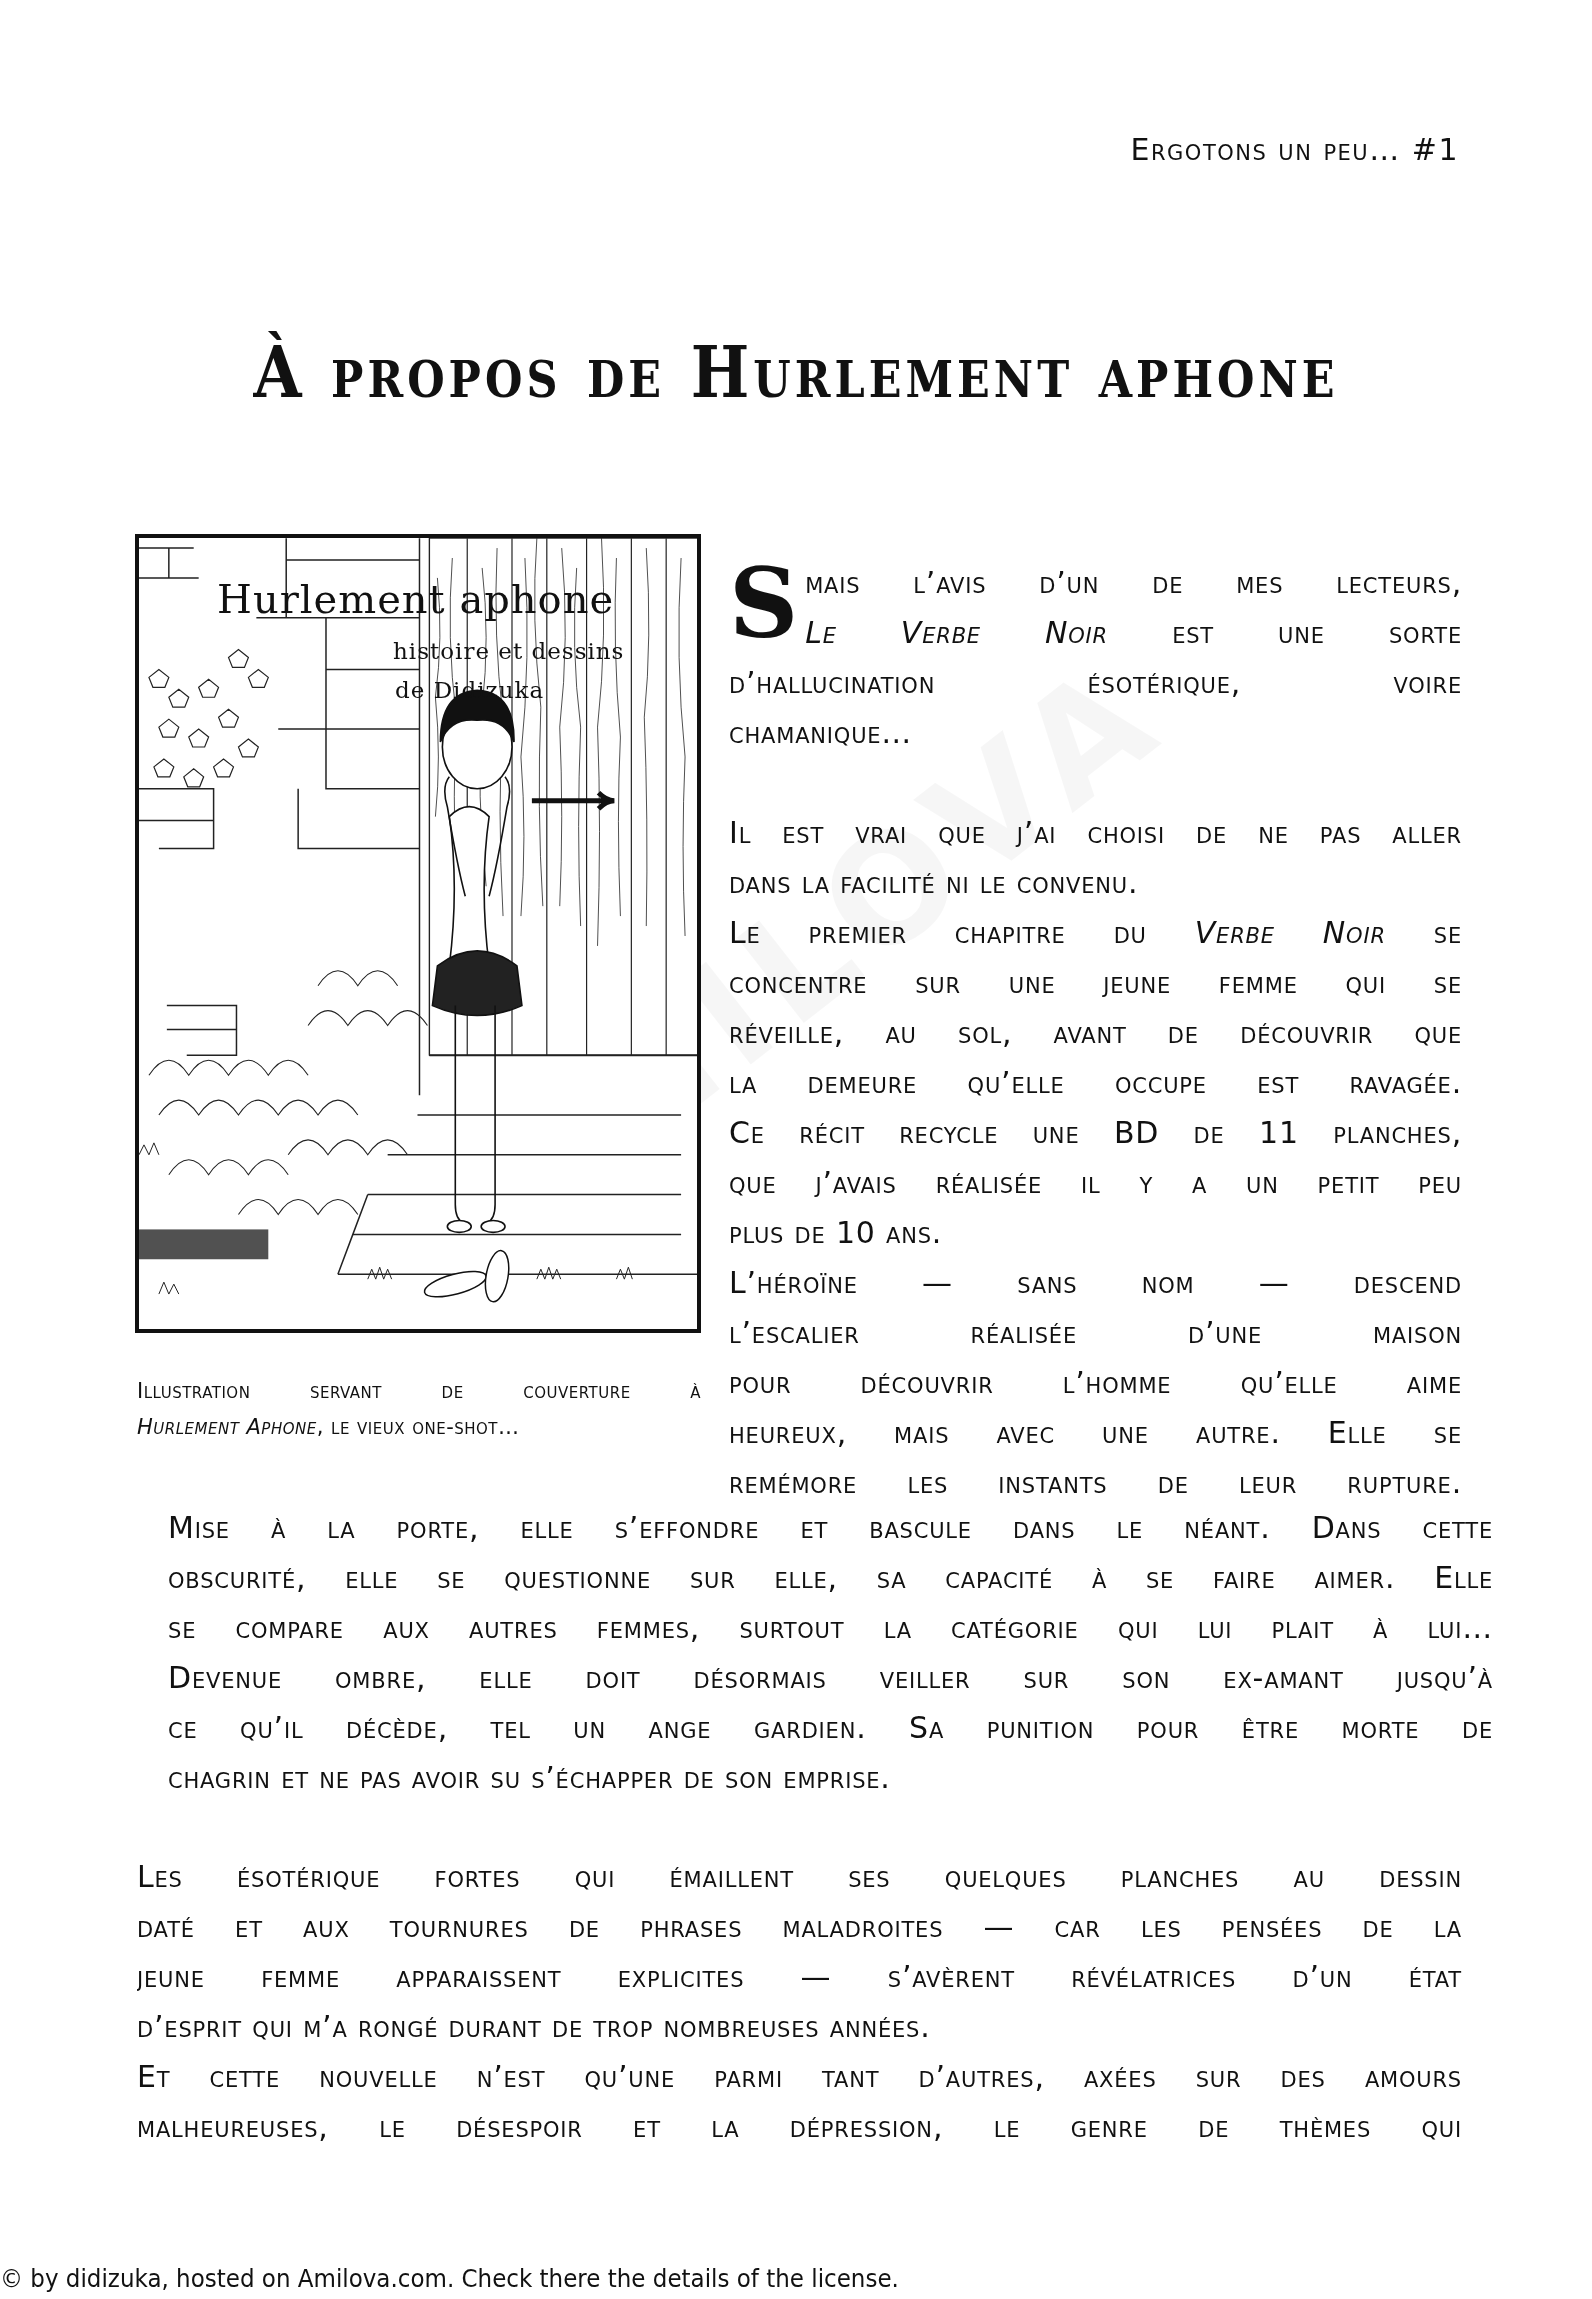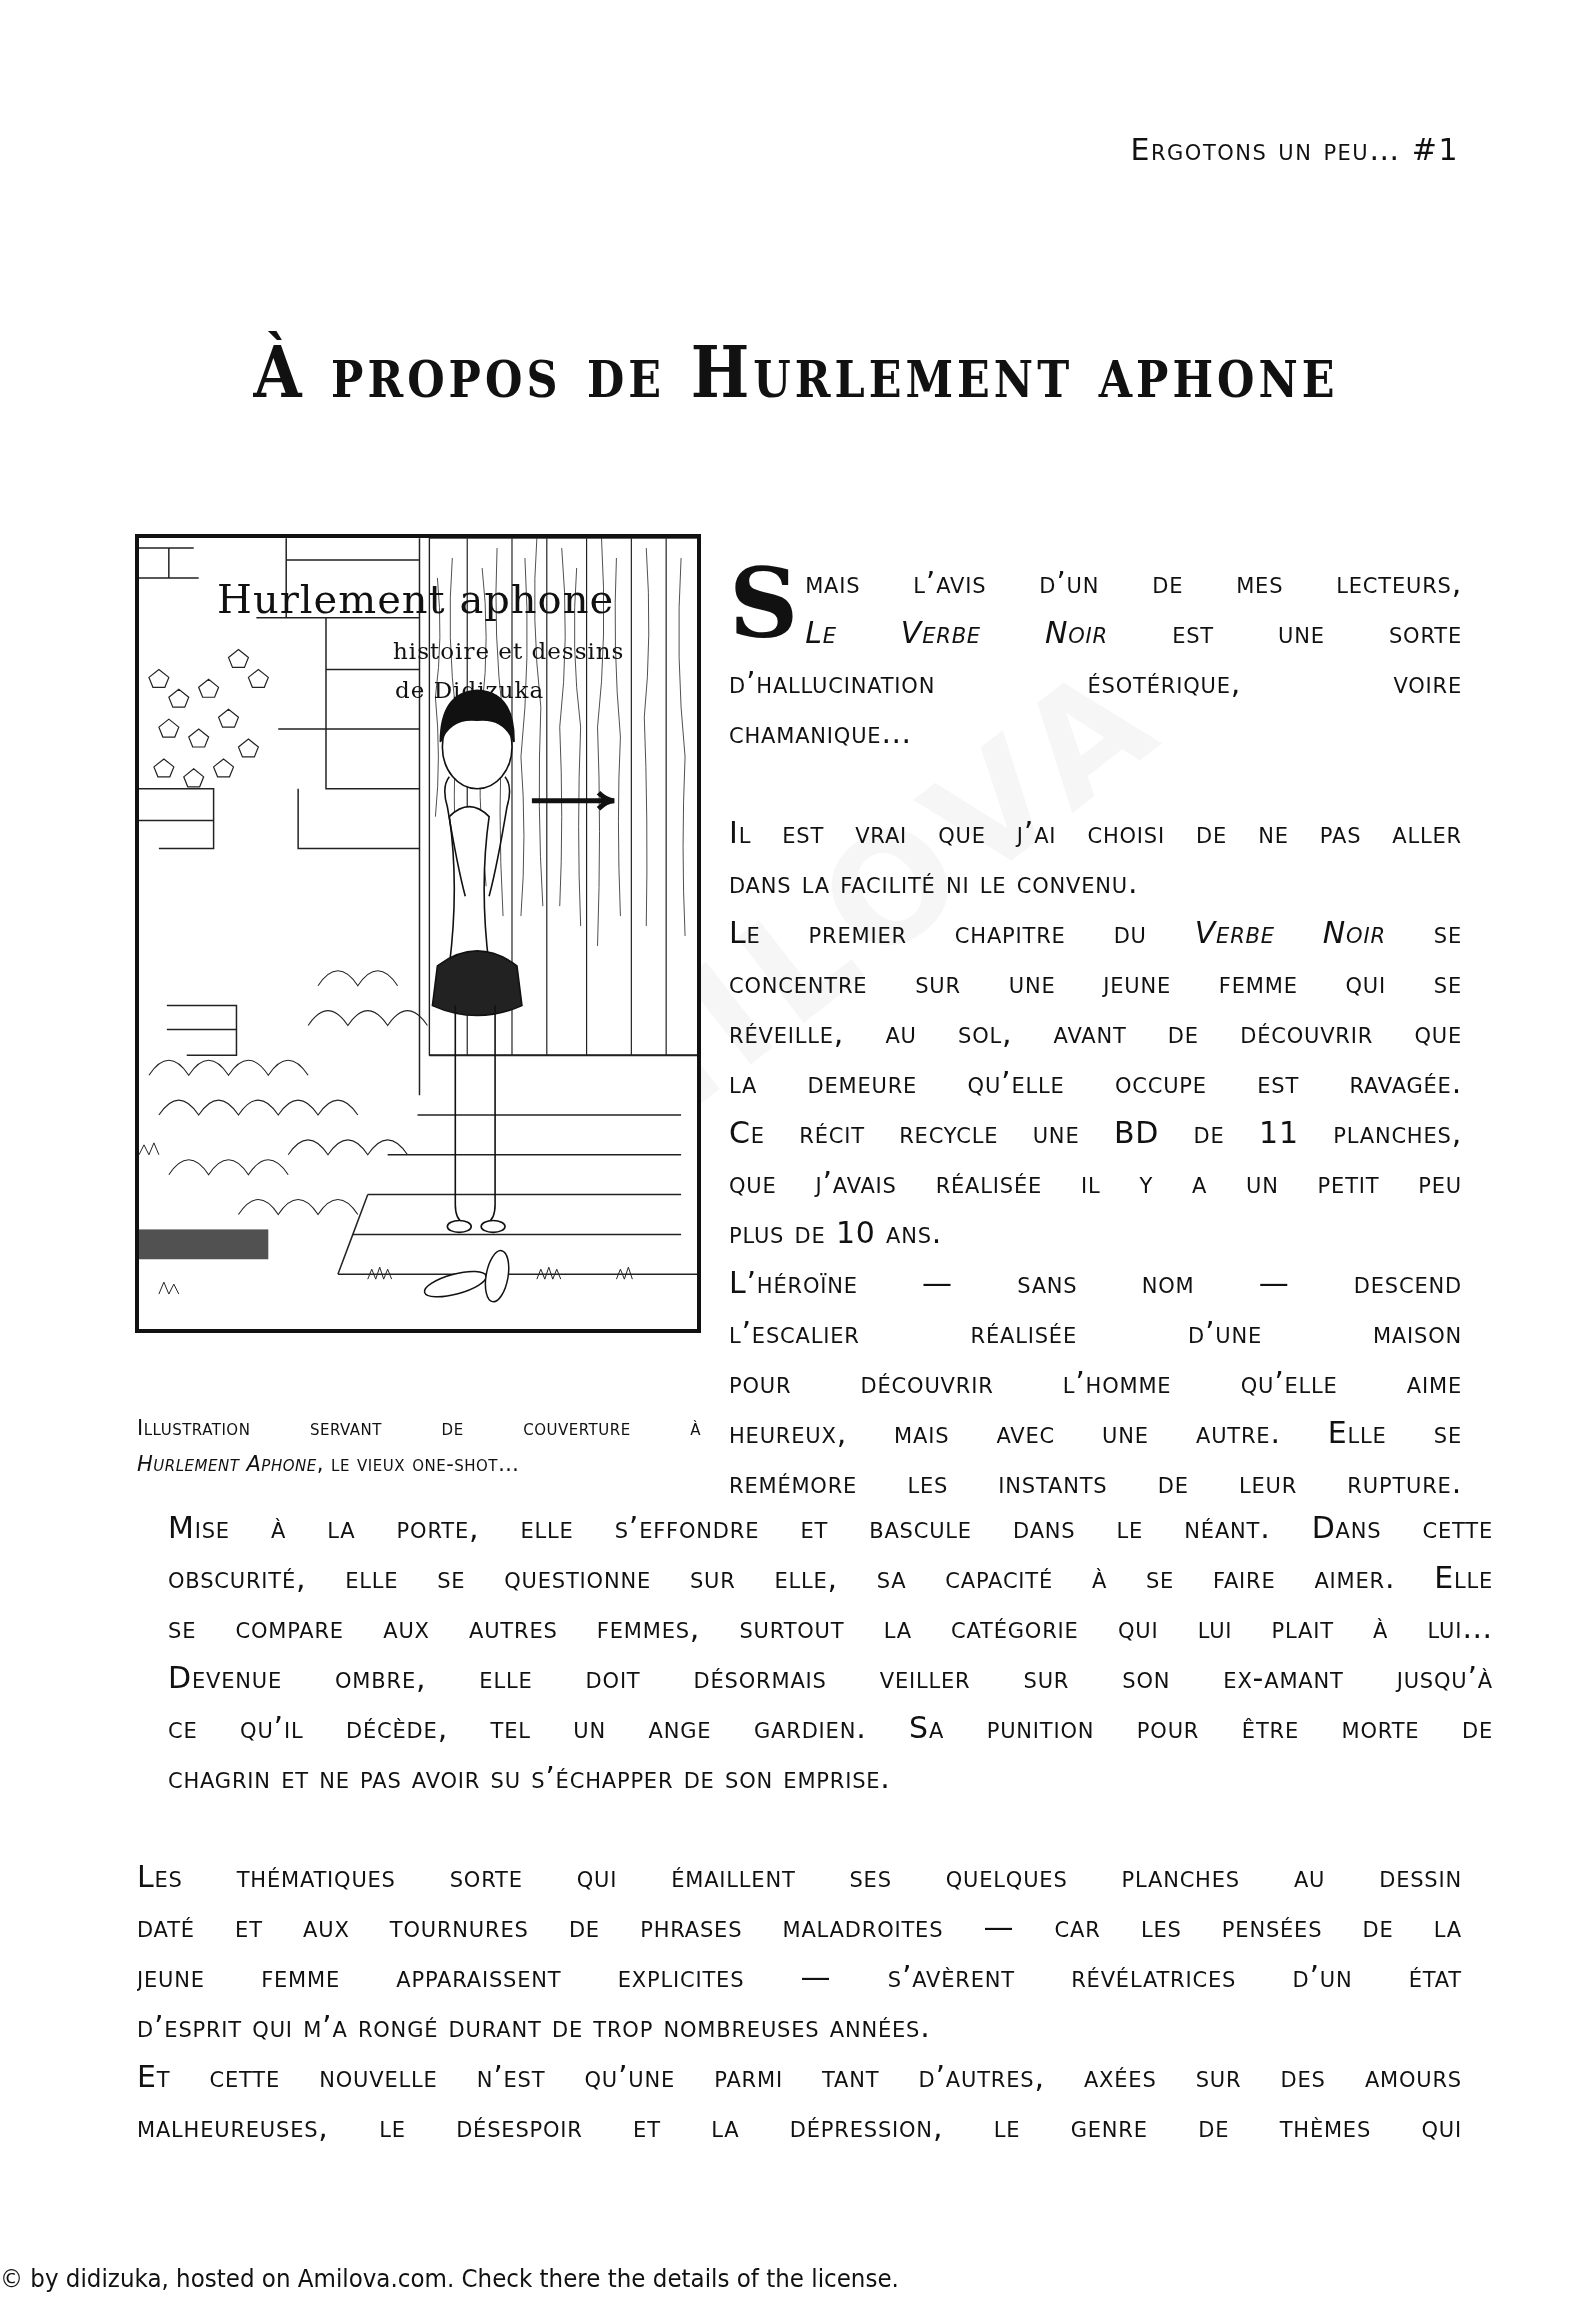--- a/index.html
+++ b/index.html
@@ -18,21 +18,21 @@
       border: 4px solid #111; box-sizing: border-box; overflow: hidden; background: #fff; }
     .figure svg { position: absolute; left: 0; top: 0; }
     .cover-title { position: absolute; left: 78px; top: 38px; font-family: "DejaVu Serif", serif;
       font-size: 40px; background: rgba(255,255,255,0.0); letter-spacing: 1px; }
     .cover-sub1 { position: absolute; left: 254px; top: 100px; font-family: "DejaVu Serif", serif;
       font-size: 23px; letter-spacing: 1px; }
     .cover-sub2 { position: absolute; left: 256px; top: 139px; font-family: "DejaVu Serif", serif;
       font-size: 23px; letter-spacing: 1px; }
     .caption { position: absolute; left: 137px; top: 1373px; width: 564px; font-size: 21px;
       line-height: 36px; font-variant: small-caps; text-align: justify; text-align-last: left;
-      font-family: "DejaVu Sans", sans-serif; letter-spacing: 0.5px; margin-top: 37px; }
+      font-family: "DejaVu Sans", sans-serif; letter-spacing: 0.5px; }
     .caption .c1 { display: block; text-align: justify; text-align-last: justify; }
     .text { font-family: "DejaVu Sans", sans-serif; font-variant: small-caps; font-size: 30px;
       line-height: 50px; letter-spacing: 0.8px; }
     .line { display: block; white-space: nowrap; height: 50px; }
     .just { text-align: justify; text-align-last: justify; white-space: normal; overflow: hidden; }
     .right-col { position: absolute; left: 729px; top: 558px; width: 733px; }
     .full-col { position: absolute; left: 137px; width: 1325px; }
     .dropcap { float: left; font-family: "DejaVu Serif", serif; font-size: 96px; line-height: 84px;
       font-weight: bold; margin: 4px 6px 0 0; height: 92px; }
     .ital { font-style: italic; }
@@ -147,21 +147,21 @@
 <div class="full-col text" style="top: 1503px; margin-left: 31px;">
   <span class="line just" style="text-align-last: justify;">Mise à la porte, elle s’effondre et bascule dans le néant. Dans cette</span>
   <span class="line just" style="text-align-last: justify;">obscurité, elle se questionne sur elle, sa capacité à se faire aimer. Elle</span>
   <span class="line just" style="text-align-last: justify;">se compare aux autres femmes, surtout la catégorie qui lui plait à lui…</span>
   <span class="line just" style="text-align-last: justify;">Devenue ombre, elle doit désormais veiller sur son ex-amant jusqu’à</span>
   <span class="line just" style="text-align-last: justify;">ce qu’il décède, tel un ange gardien. Sa punition pour être morte de</span>
   <span class="line">chagrin et ne pas avoir su s’échapper de son emprise.</span>
 </div>
 
 <div class="full-col text" style="top: 1852px;">
-  <span class="line just" style="text-align-last: justify;">Les thématiques sorte qui émaillent ses quelques planches au dessin</span>
+  <span class="line just" style="text-align-last: justify;">Les ésotérique fortes qui émaillent ses quelques planches au dessin</span>
   <span class="line just" style="text-align-last: justify;">daté et aux tournures de phrases maladroites — car les pensées de la</span>
   <span class="line just" style="text-align-last: justify;">jeune femme apparaissent explicites — s’avèrent révélatrices d’un état</span>
   <span class="line">d’esprit qui m’a rongé durant de trop nombreuses années.</span>
   <span class="line just" style="text-align-last: justify;">Et cette nouvelle n’est qu’une parmi tant d’autres, axées sur des amours</span>
   <span class="line just" style="text-align-last: justify;">malheureuses, le désespoir et la dépression, le genre de thèmes qui</span>
 </div>
 
 <div class="footer">© by didizuka, hosted on Amilova.com. Check there the details of the license.</div>
 
 

